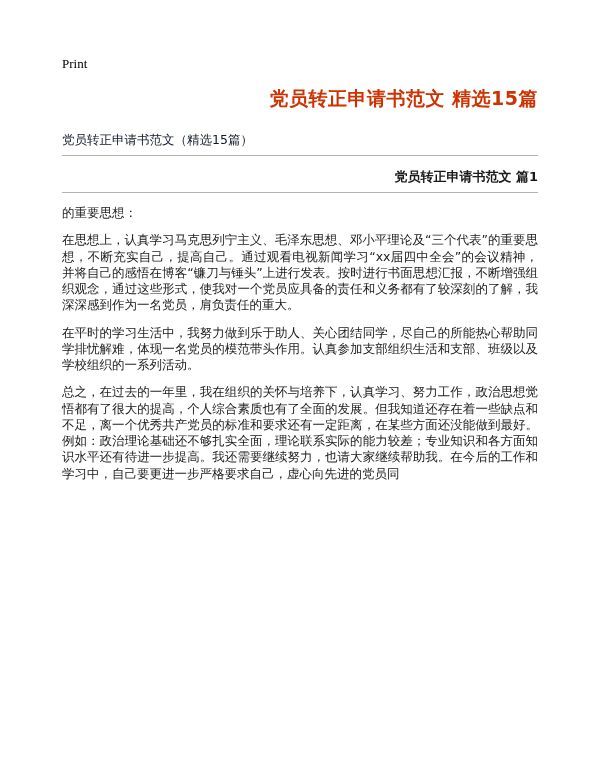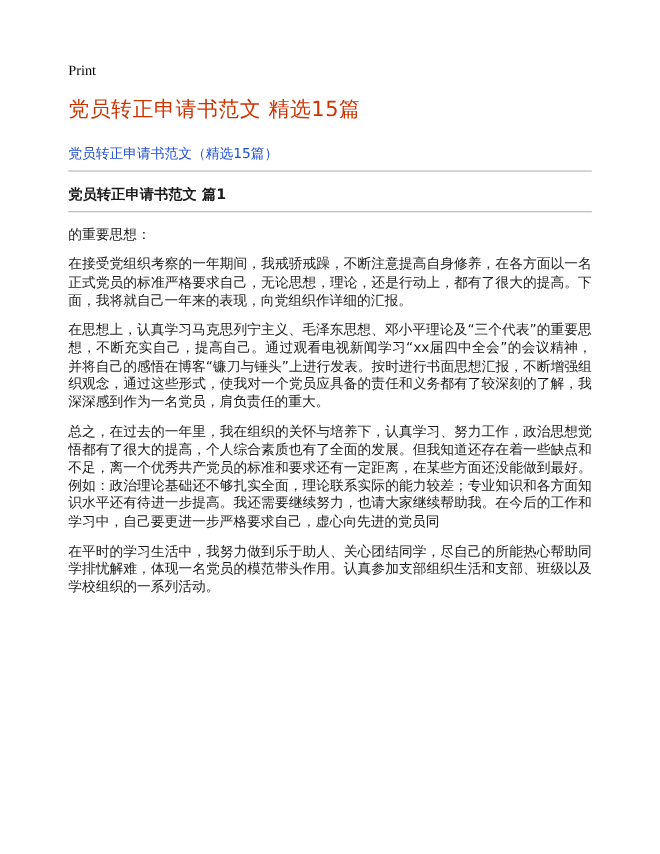--- a/index.html
+++ b/index.html
@@ -22,41 +22,42 @@
     background: #ffffff;
   }
   .print-label {
     font-family: "Liberation Serif", serif;
     font-size: 13px;
     color: #000000;
     margin-bottom: 10px;
   }
   .doc-title {
     color: #cc3300;
-    text-align: left;
+    text-align: right;
     font-size: 19px;
-    font-weight: normal;
+    font-weight: bold;
     margin: 14px 0 20px 0;
     letter-spacing: 0.5px;
   }
   .subtitle {
     font-size: 12.5px;
-    color: #1d4ed8;
+    color: #0f172a;
     margin: 0 0 6px 0;
   }
   hr.rule {
     border: none;
     border-top: 1px solid #b3b3b3;
     margin: 0 0 12px 0;
   }
   .section-heading {
     font-size: 13px;
     font-weight: bold;
     color: #1a1a1a;
     margin: 0 0 6px 0;
+    text-align: right;
   }
   .body-text p {
     font-size: 12.5px;
     line-height: 1.3;
     text-align: justify;
     margin: 0 0 11px 0;
     color: #1a1a1a;
     word-break: break-all;
   }
 </style>
@@ -70,19 +71,18 @@
   <h1 class="doc-title">党员转正申请书范文 精选15篇</h1>
 
   <div class="subtitle">党员转正申请书范文（精选15篇）</div>
   <hr class="rule">
 
   <div class="section-heading">党员转正申请书范文 篇1</div>
   <hr class="rule">
 
   <div class="body-text">
     <p>的重要思想：</p>
-    <p>在接受党组织考察的一年期间，我戒骄戒躁，不断注意提高自身修养，在各方面以一名正式党员的标准严格要求自己，无论思想，理论，还是行动上，都有了很大的提高。下面，我将就自己一年来的表现，向党组织作详细的汇报。</p>
     <p>在思想上，认真学习马克思列宁主义、毛泽东思想、邓小平理论及“三个代表”的重要思想，不断充实自己，提高自己。通过观看电视新闻学习“xx届四中全会”的会议精神，并将自己的感悟在博客“镰刀与锤头”上进行发表。按时进行书面思想汇报，不断增强组织观念，通过这些形式，使我对一个党员应具备的责任和义务都有了较深刻的了解，我深深感到作为一名党员，肩负责任的重大。</p>
+    <p>在平时的学习生活中，我努力做到乐于助人、关心团结同学，尽自己的所能热心帮助同学排忧解难，体现一名党员的模范带头作用。认真参加支部组织生活和支部、班级以及学校组织的一系列活动。</p>
     <p>总之，在过去的一年里，我在组织的关怀与培养下，认真学习、努力工作，政治思想觉悟都有了很大的提高，个人综合素质也有了全面的发展。但我知道还存在着一些缺点和不足，离一个优秀共产党员的标准和要求还有一定距离，在某些方面还没能做到最好。例如：政治理论基础还不够扎实全面，理论联系实际的能力较差；专业知识和各方面知识水平还有待进一步提高。我还需要继续努力，也请大家继续帮助我。在今后的工作和学习中，自己要更进一步严格要求自己，虚心向先进的党员同</p>
-    <p>在平时的学习生活中，我努力做到乐于助人、关心团结同学，尽自己的所能热心帮助同学排忧解难，体现一名党员的模范带头作用。认真参加支部组织生活和支部、班级以及学校组织的一系列活动。</p>
   </div>
 
 </div>
 
 </body></html>

